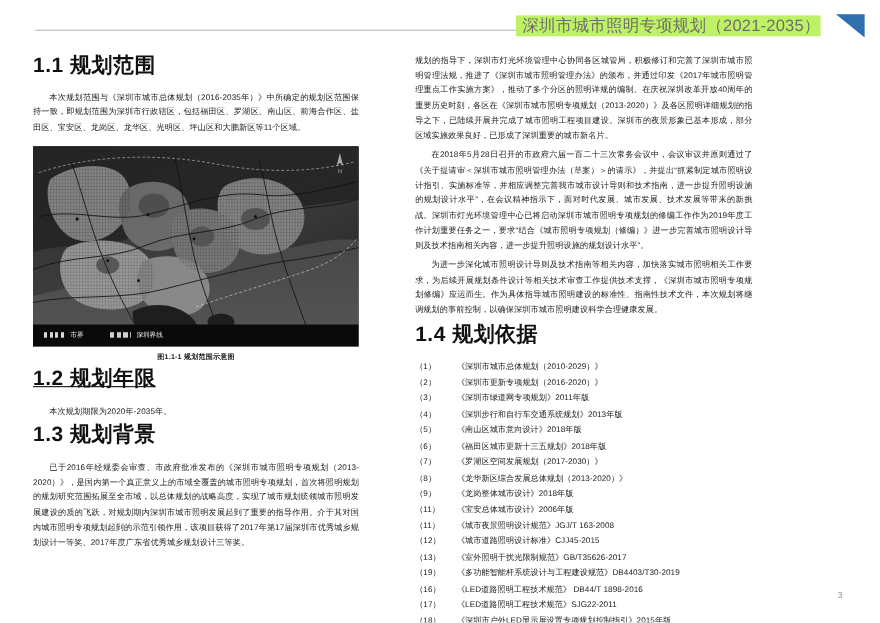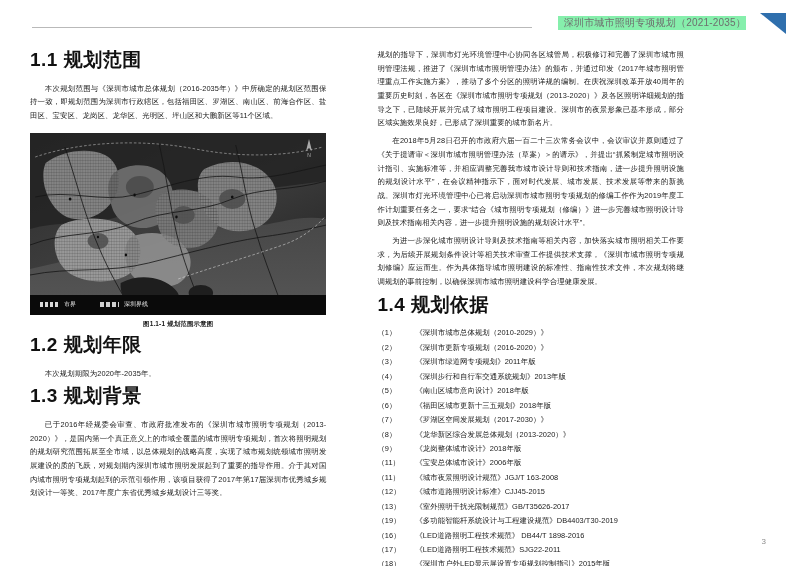--- a/index.html
+++ b/index.html
@@ -30,28 +30,28 @@
   }
   .header-rule {
     position: absolute;
     left: 32px;
     right: 268px;
     top: 27px;
     height: 1px;
     background: #b9b9b9;
   }
   .header-title {
-    font-size: 10px;
+    font-size: 15px;
     color: #6e6e6e;
     letter-spacing: 0.2px;
     white-space: nowrap;
     margin-right: 12px;
     position: relative;
     z-index: 2;
-    background: #86efac;
+    background: #bef264;
     padding-left: 6px;
   }
   .header-mark {
     width: 30px;
     height: 26px;
     margin-right: 12px;
     display: block;
   }
 
   
@@ -77,21 +77,21 @@
     font-weight: bold;
     margin: 0 0 10px 0;
     letter-spacing: 0.5px;
     color: #111;
     line-height: 1.25;
   }
   h2.section-heading .num {
     font-family: "Liberation Sans", "DejaVu Sans", sans-serif;
   }
   .sec-1-1 { margin-top: 8px; }
-  .sec-1-2 { margin-top: 16px; }
+  .sec-1-2 { margin-top: 16px; text-decoration: underline; }
   .sec-1-3 { margin-top: 14px; }
   .sec-1-4 { margin-top: 16px; }
 
   p.para {
     font-size: 7.4px;
     line-height: 1.85;
     text-align: justify;
     text-justify: inter-ideograph;
     margin: 0 0 4px 0;
     text-indent: 2em;

